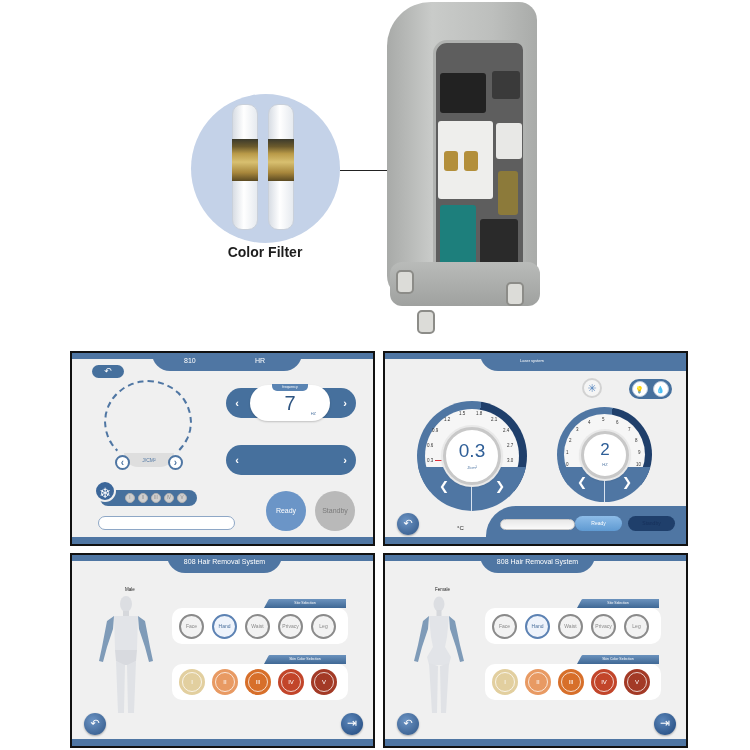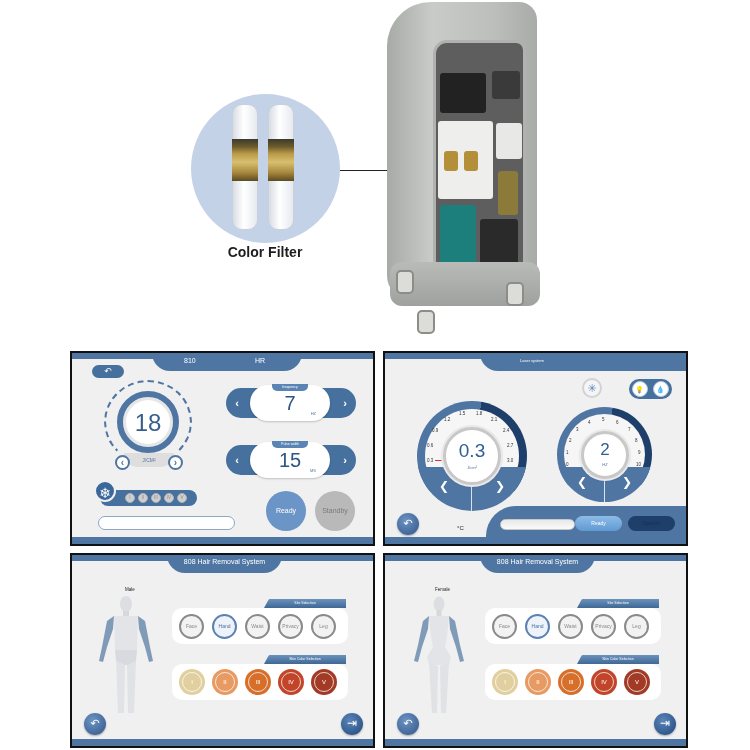--- a/index.html
+++ b/index.html
@@ -97,43 +97,35 @@
 
 <div class="abs panel" style="left:70px;top:351px">
   <div class="panel-header"></div>
   <div class="header-tab" style="left:80px;width:150px">
     <span style="position:absolute;left:32px;top:1px">810</span>
     <span style="position:absolute;left:103px;top:1px">HR</span>
   </div>
   <div class="abs back-pill" style="left:20px;top:12px"><span>↶</span></div>
 
   <div class="abs dash-ring" style="left:32px;top:27px;width:88px;height:84px;border-bottom-color:transparent"></div>
-  <div class="abs energy-ring" style="left:45px;top:38px;width:62px;height:62px">
-    <div class="energy-value" style="margin-top:12px">18</div>
-  </div>
   <div class="abs unit-strip" style="left:52px;top:100px;width:50px">J/CM²</div>
   <div class="abs arrow-circle" style="left:43px;top:102px">‹</div>
   <div class="abs arrow-circle" style="left:96px;top:102px">›</div>
 
   <div class="abs stepper-bar" style="left:154px;top:35px;width:130px">
     <div class="stepper-arrow" style="left:2px">‹</div>
     <div class="stepper-card" style="left:24px">
       <div class="stepper-label">frequency</div>
       <div class="stepper-value">7</div>
       <div class="stepper-unit">HZ</div>
     </div>
     <div class="stepper-arrow" style="right:2px">›</div>
   </div>
   <div class="abs stepper-bar" style="left:154px;top:92px;width:130px">
     <div class="stepper-arrow" style="left:2px">‹</div>
-    <div class="stepper-card" style="left:24px">
-      <div class="stepper-label">Pulse width</div>
-      <div class="stepper-value">15</div>
-      <div class="stepper-unit">MS</div>
-    </div>
     <div class="stepper-arrow" style="right:2px">›</div>
   </div>
 
   <div class="abs cool-bar" style="left:28px;top:137px;width:97px">
     <div class="abs level-dot" style="left:25px;top:3px">I</div>
     <div class="abs level-dot" style="left:38px;top:3px">II</div>
     <div class="abs level-dot" style="left:51px;top:3px">III</div>
     <div class="abs level-dot" style="left:64px;top:3px">IV</div>
     <div class="abs level-dot" style="left:77px;top:3px">V</div>
   </div>

